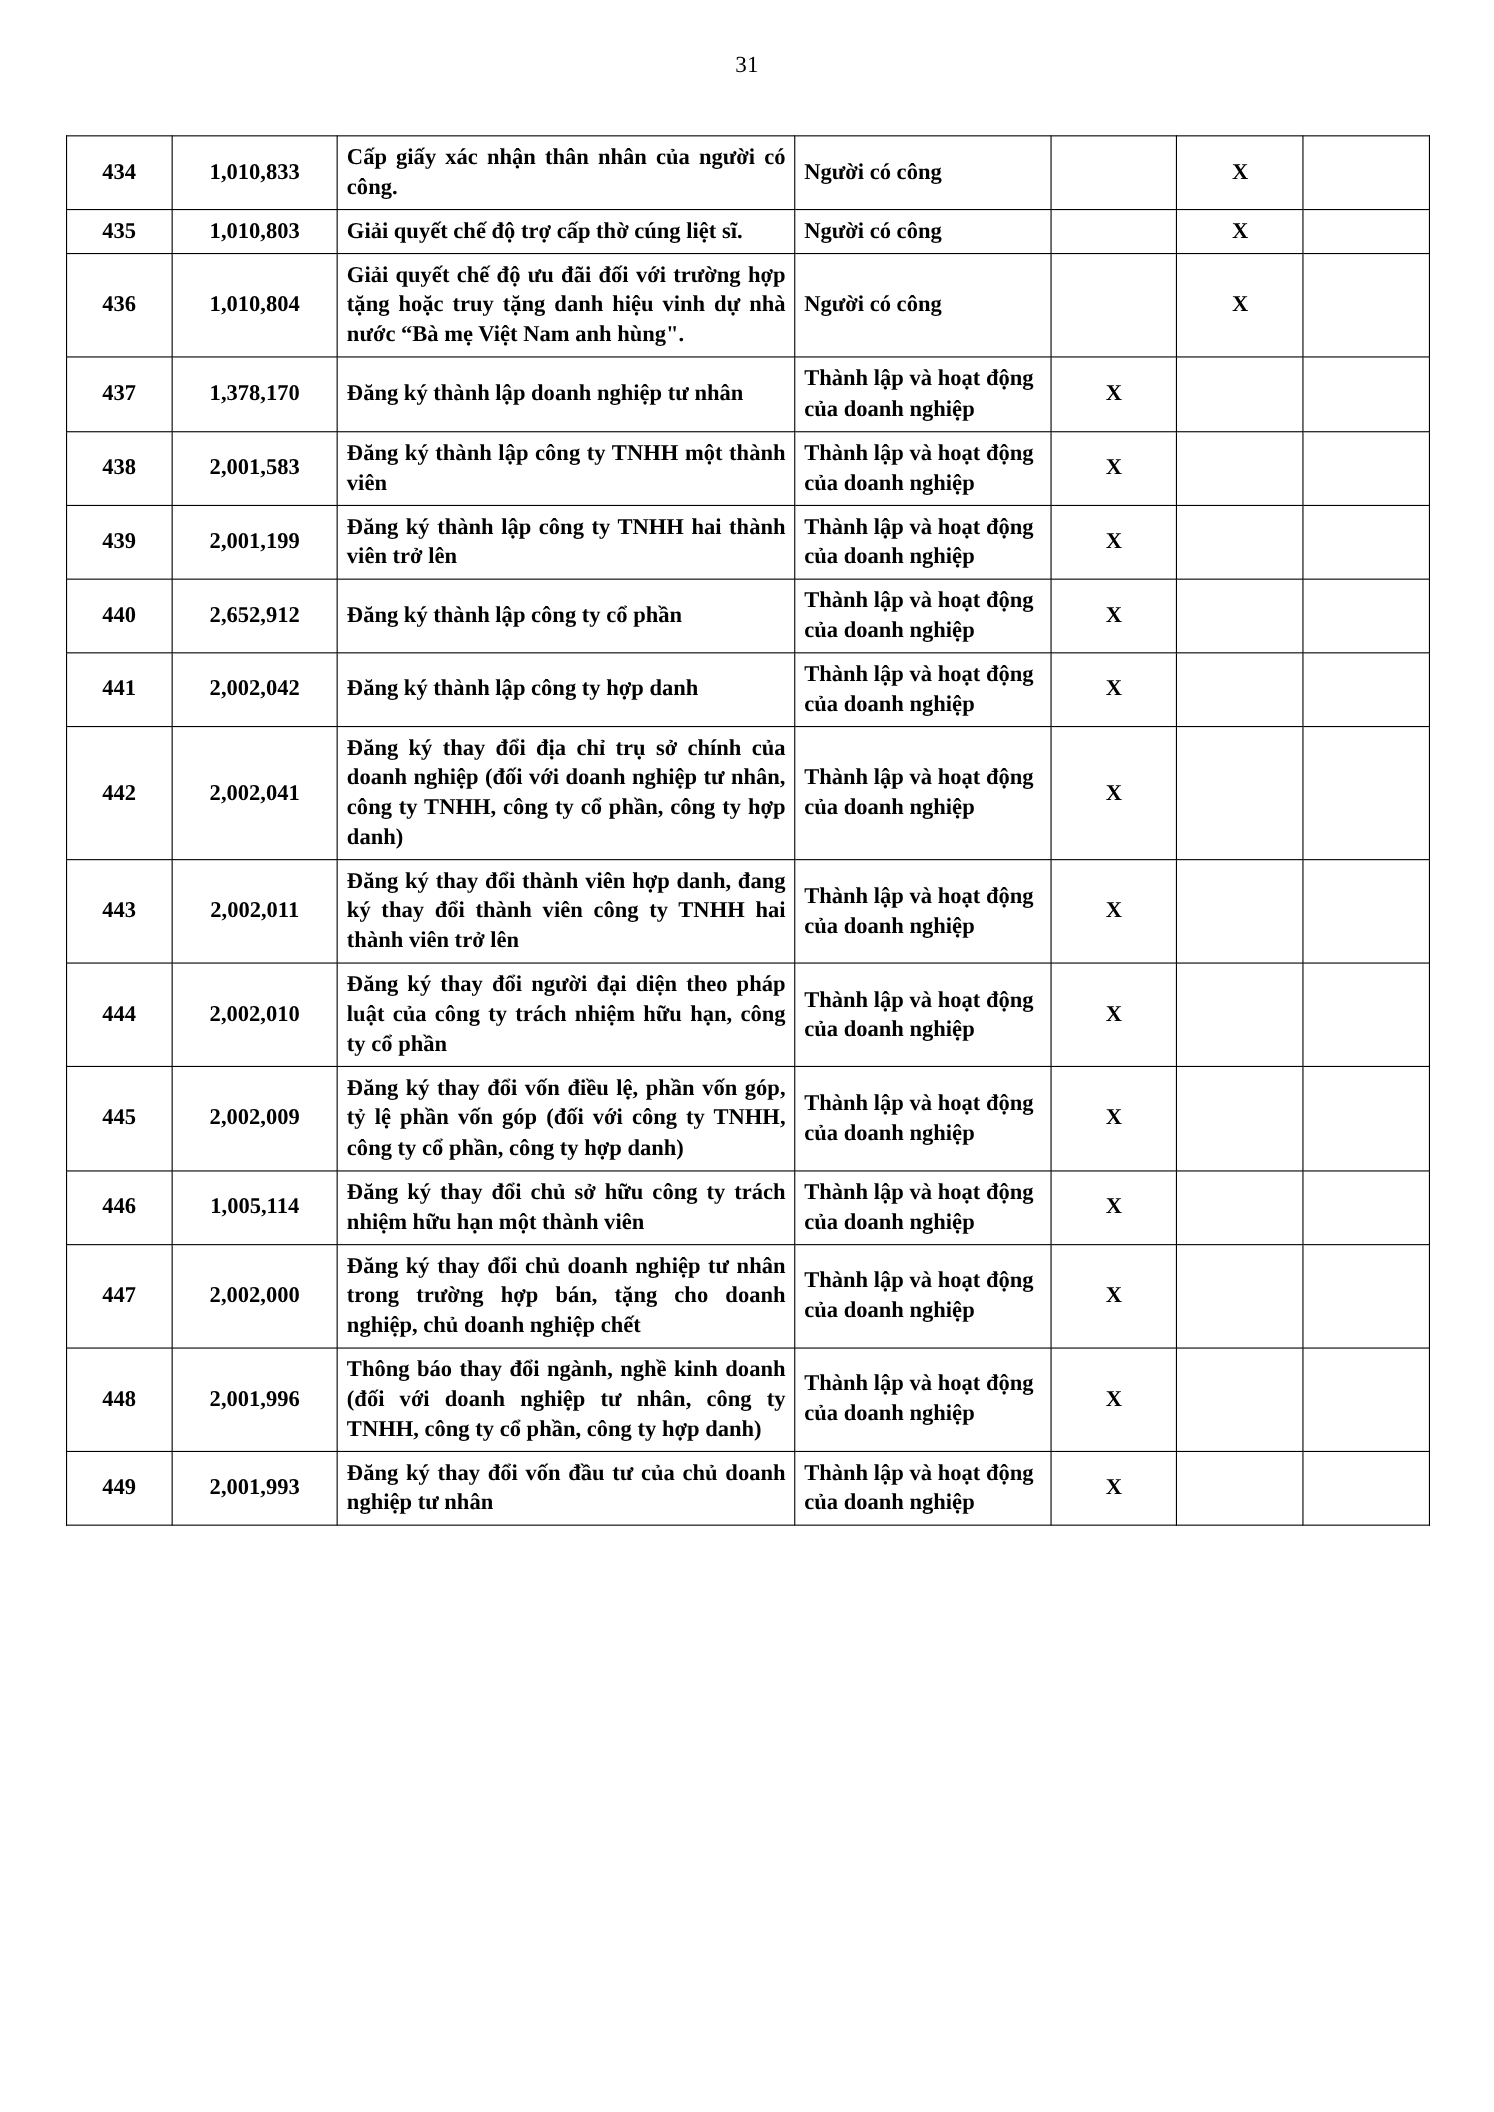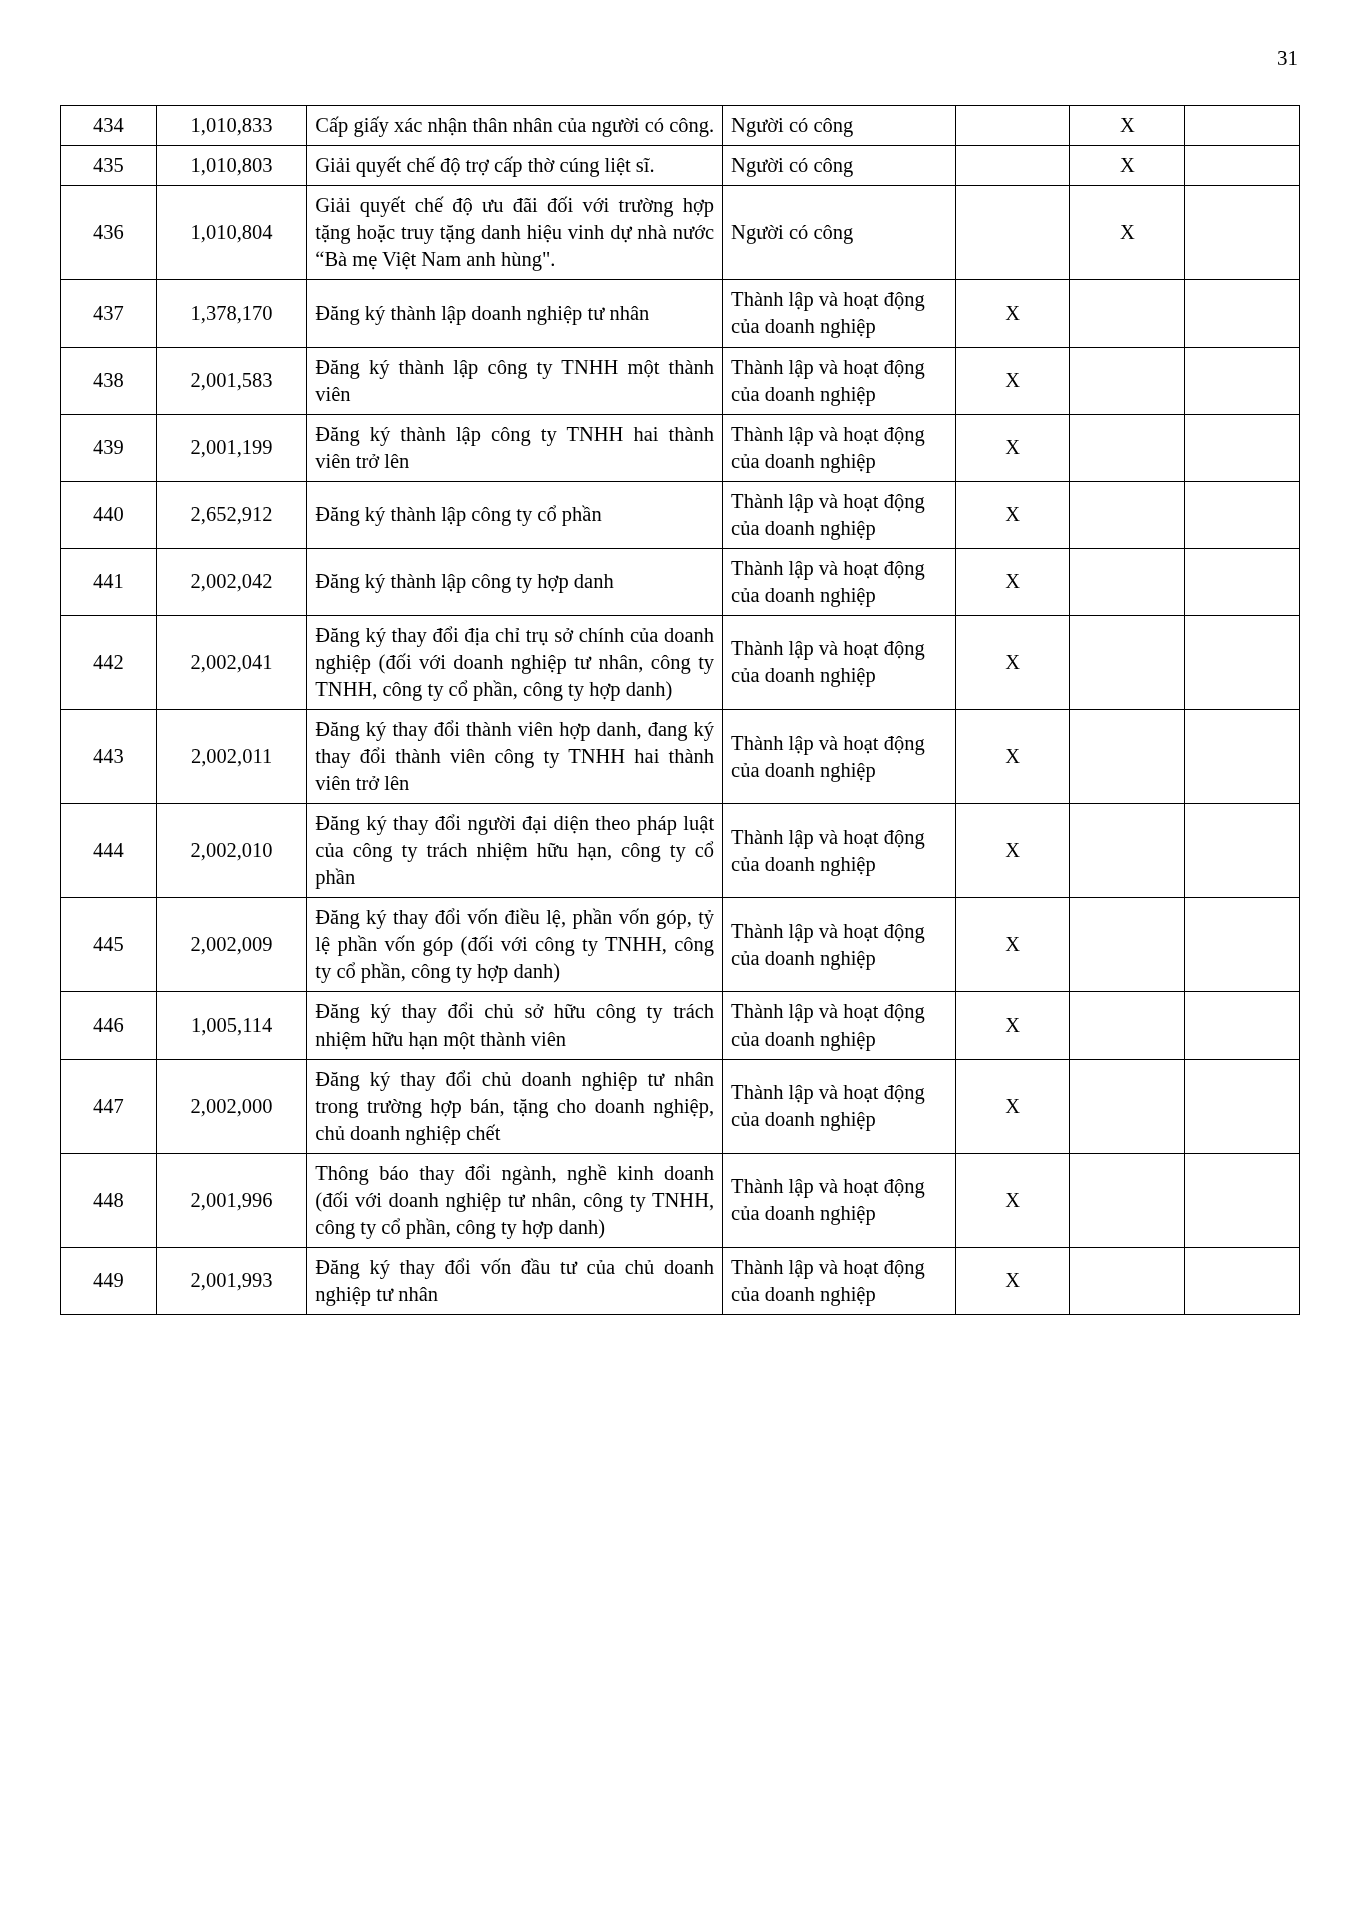--- a/index.html
+++ b/index.html
@@ -14,31 +14,32 @@
     color: #000000;
   }
   .page {
     position: relative;
     width: 1358px;
     min-height: 1920px;
     box-sizing: border-box;
     padding: 46px 60px 40px 60px;
   }
   .page-number {
-    text-align: right;
+    text-align: center;
     font-size: 21px;
     line-height: 1.2;
-    margin-bottom: 34px;
+    margin-bottom: 52px;
     font-family: "Liberation Serif", serif;
   }
   table.doc-table {
     border-collapse: collapse;
     width: 1240px;
     margin: 0 auto;
     table-layout: fixed;
+    font-weight: bold;
   }
   table.doc-table td {
     border: 1.4px solid #000000;
     padding: 6px 8px;
     font-size: 20.5px;
     line-height: 1.32;
     vertical-align: middle;
     font-family: "Liberation Serif", serif;
   }
   td.c-stt {

